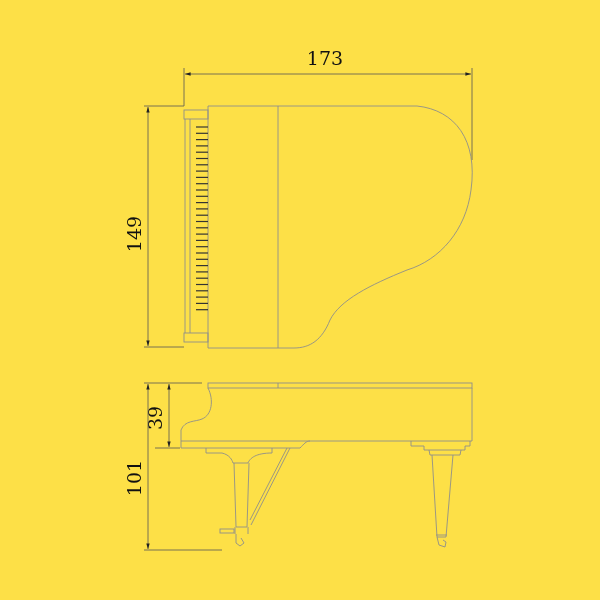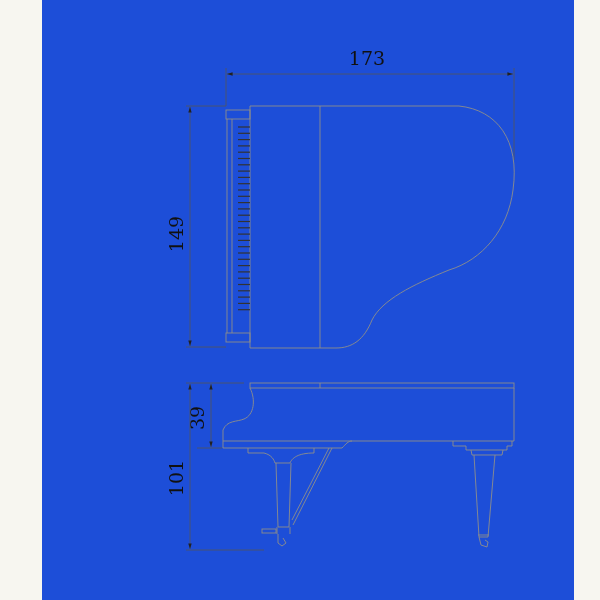--- a/index.html
+++ b/index.html
@@ -1,17 +1,17 @@
 <!DOCTYPE html>
 <html><head>
   <meta charset="utf-8">
   <style>
     html, body { margin: 0; padding: 0; }
     body { width: 600px; height: 600px; background: #f7f6f0; overflow: hidden; }
-    #stage { position: relative; width: 532px; height: 600px; background: #1d4ed8; margin-left: 42px; }
+    #stage { position: relative; width: 600px; height: 600px; background: #fde047; }
     svg { position: absolute; left: 0; top: 0; }
     .dim-label { font-family: "DejaVu Serif", "Liberation Serif", serif; font-size: 19px; fill: #111; }
     .ln { stroke: #8e8e8a; stroke-width: 0.9; fill: none; }
     .dl { stroke: #555; stroke-width: 0.8; fill: none; }
     .key { stroke: #333; stroke-width: 1.2; }
   </style>
 </head>
 <body>
 
 <div id="stage">

